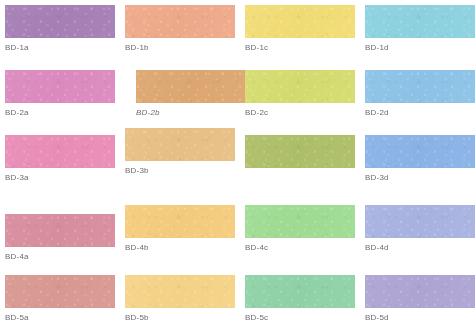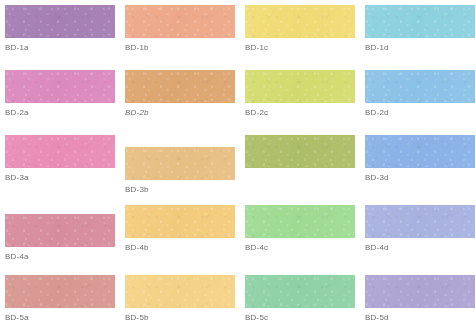--- a/index.html
+++ b/index.html
@@ -75,37 +75,37 @@
       <div class="swatch-label">BD-1c</div>
     </div>
     <div class="swatch-cell" style="left: 365px; top: 5px;">
       <div class="swatch-chip" style="background-color: rgb(142, 211, 224);"></div>
       <div class="swatch-label">BD-1d</div>
     </div>
     <div class="swatch-cell" style="left: 5px; top: 70px;">
       <div class="swatch-chip" style="background-color: rgb(221, 140, 192);"></div>
       <div class="swatch-label">BD-2a</div>
     </div>
-    <div class="swatch-cell" style="left: 125px; top: 70px; font-style: italic;">
+    <div class="swatch-cell" style="left: 136px; top: 70px; font-style: italic;">
       <div class="swatch-chip" style="background-color: rgb(223, 168, 115);"></div>
       <div class="swatch-label">BD-2b</div>
     </div>
     <div class="swatch-cell" style="left: 245px; top: 70px;">
       <div class="swatch-chip" style="background-color: rgb(213, 221, 113);"></div>
       <div class="swatch-label">BD-2c</div>
     </div>
     <div class="swatch-cell" style="left: 365px; top: 70px;">
       <div class="swatch-chip" style="background-color: rgb(142, 196, 232);"></div>
       <div class="swatch-label">BD-2d</div>
     </div>
     <div class="swatch-cell" style="left: 5px; top: 135px;">
       <div class="swatch-chip" style="background-color: rgb(234, 143, 184);"></div>
       <div class="swatch-label">BD-3a</div>
     </div>
-    <div class="swatch-cell" style="left: 125px; top: 147px;">
+    <div class="swatch-cell" style="left: 125px; top: 128px;">
       <div class="swatch-chip" style="background-color: rgb(232, 193, 134);"></div>
       <div class="swatch-label">BD-3b</div>
     </div>
     <div class="swatch-cell" style="left: 245px; top: 135px;">
       <div class="swatch-chip" style="background-color: rgb(175, 192, 106);"></div>
     </div>
     <div class="swatch-cell" style="left: 365px; top: 135px;">
       <div class="swatch-chip" style="background-color: rgb(140, 180, 232);"></div>
       <div class="swatch-label">BD-3d</div>
     </div>

